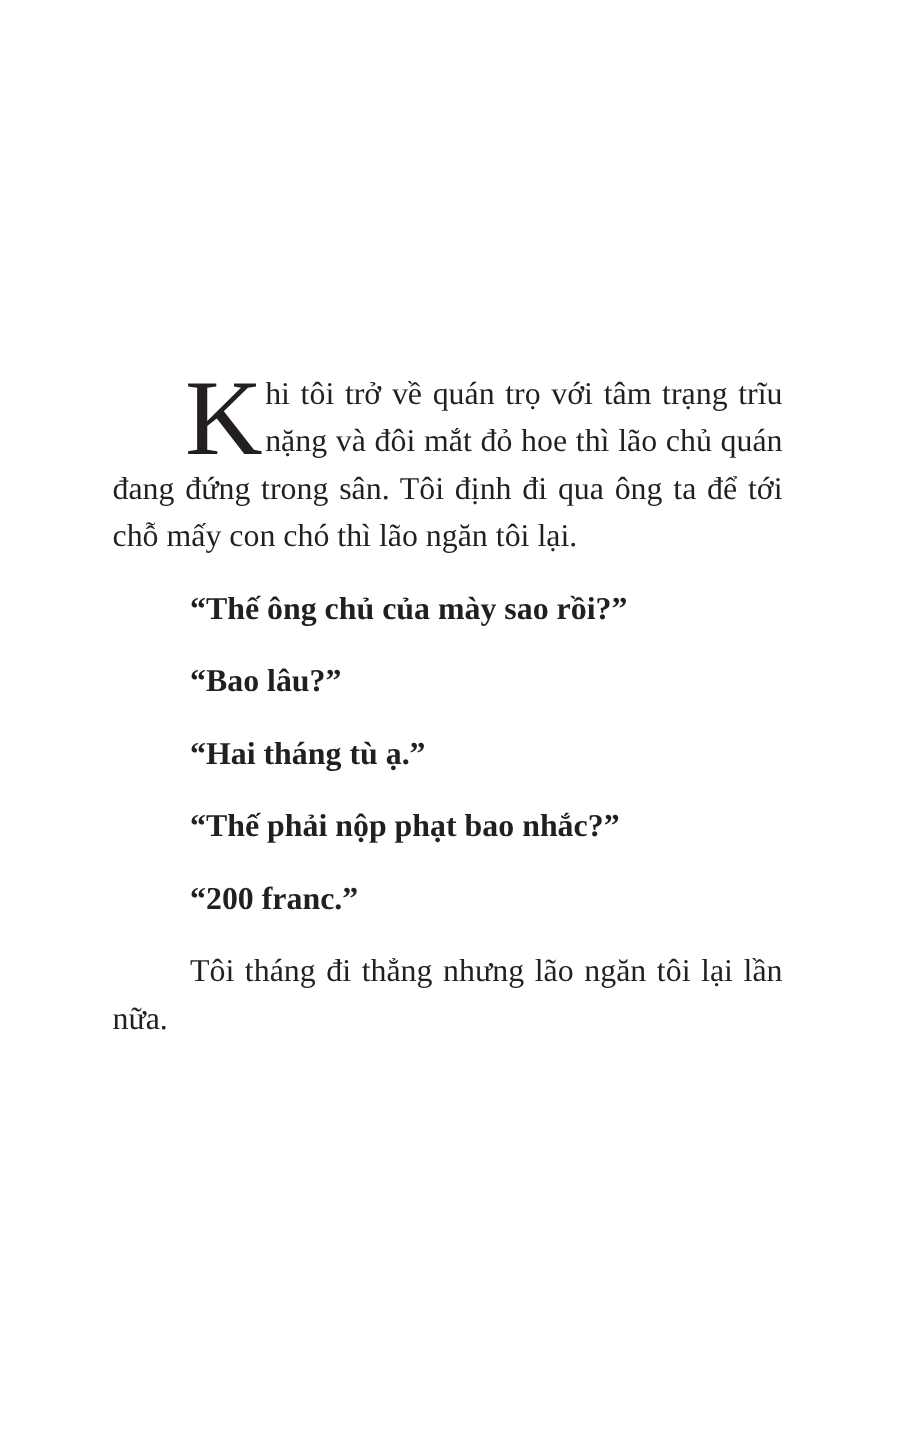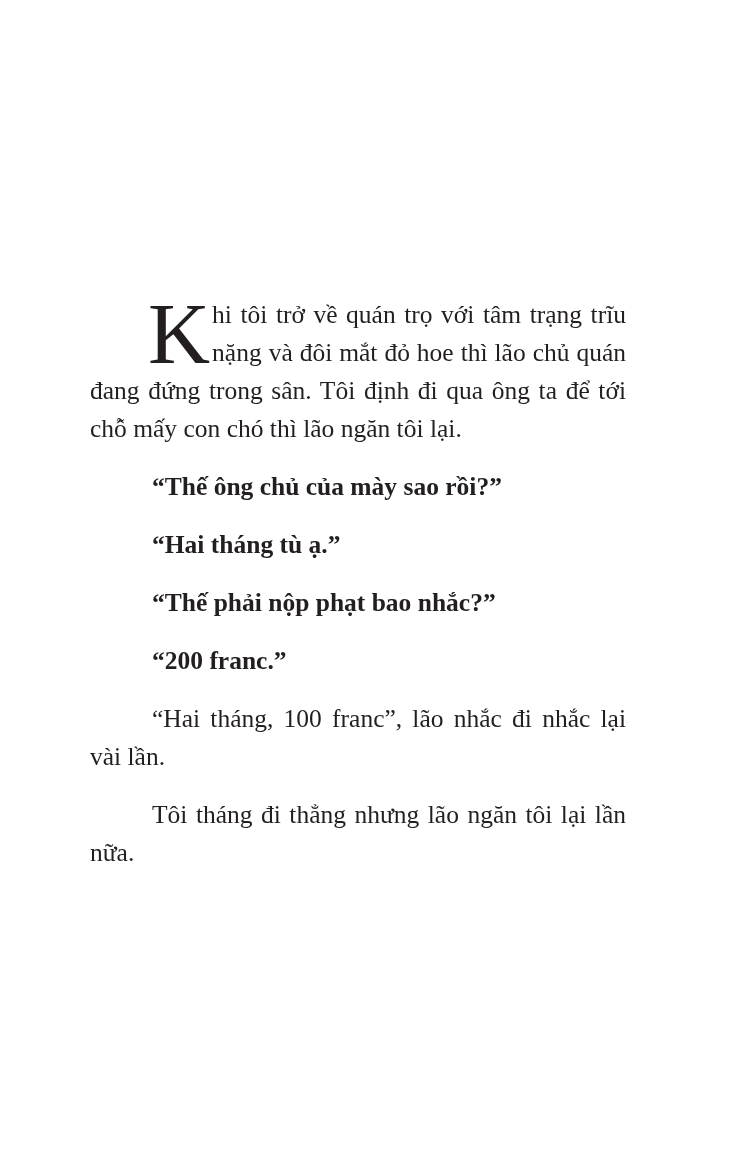--- a/index.html
+++ b/index.html
@@ -54,18 +54,18 @@
   </style>
 </head>
 <body>
 
 <div class="page">
   <div class="first-wrap">
     <p class="para first"><span class="dropcap">K</span><span>hi tôi trở về quán trọ với tâm trạng trĩu nặng và đôi mắt đỏ hoe thì lão chủ quán đang đứng trong sân. Tôi định đi qua ông ta để tới chỗ mấy con chó thì lão ngăn tôi lại.</span></p>
   </div>
 
   <p class="para dialogue">“Thế ông chủ của mày sao rồi?”</p>
+  <p class="para dialogue">“Bao lâu?”</p>
   <p class="para dialogue">“Hai tháng tù ạ.”</p>
   <p class="para dialogue">“Thế phải nộp phạt bao nhắc?”</p>
   <p class="para dialogue">“200 franc.”</p>
-  <p class="para">“Hai tháng, 100 franc”, lão nhắc đi nhắc lại vài lần.</p>
   <p class="para">Tôi tháng đi thẳng nhưng lão ngăn tôi lại lần nữa.</p>
 </div>
 
 </body></html>

